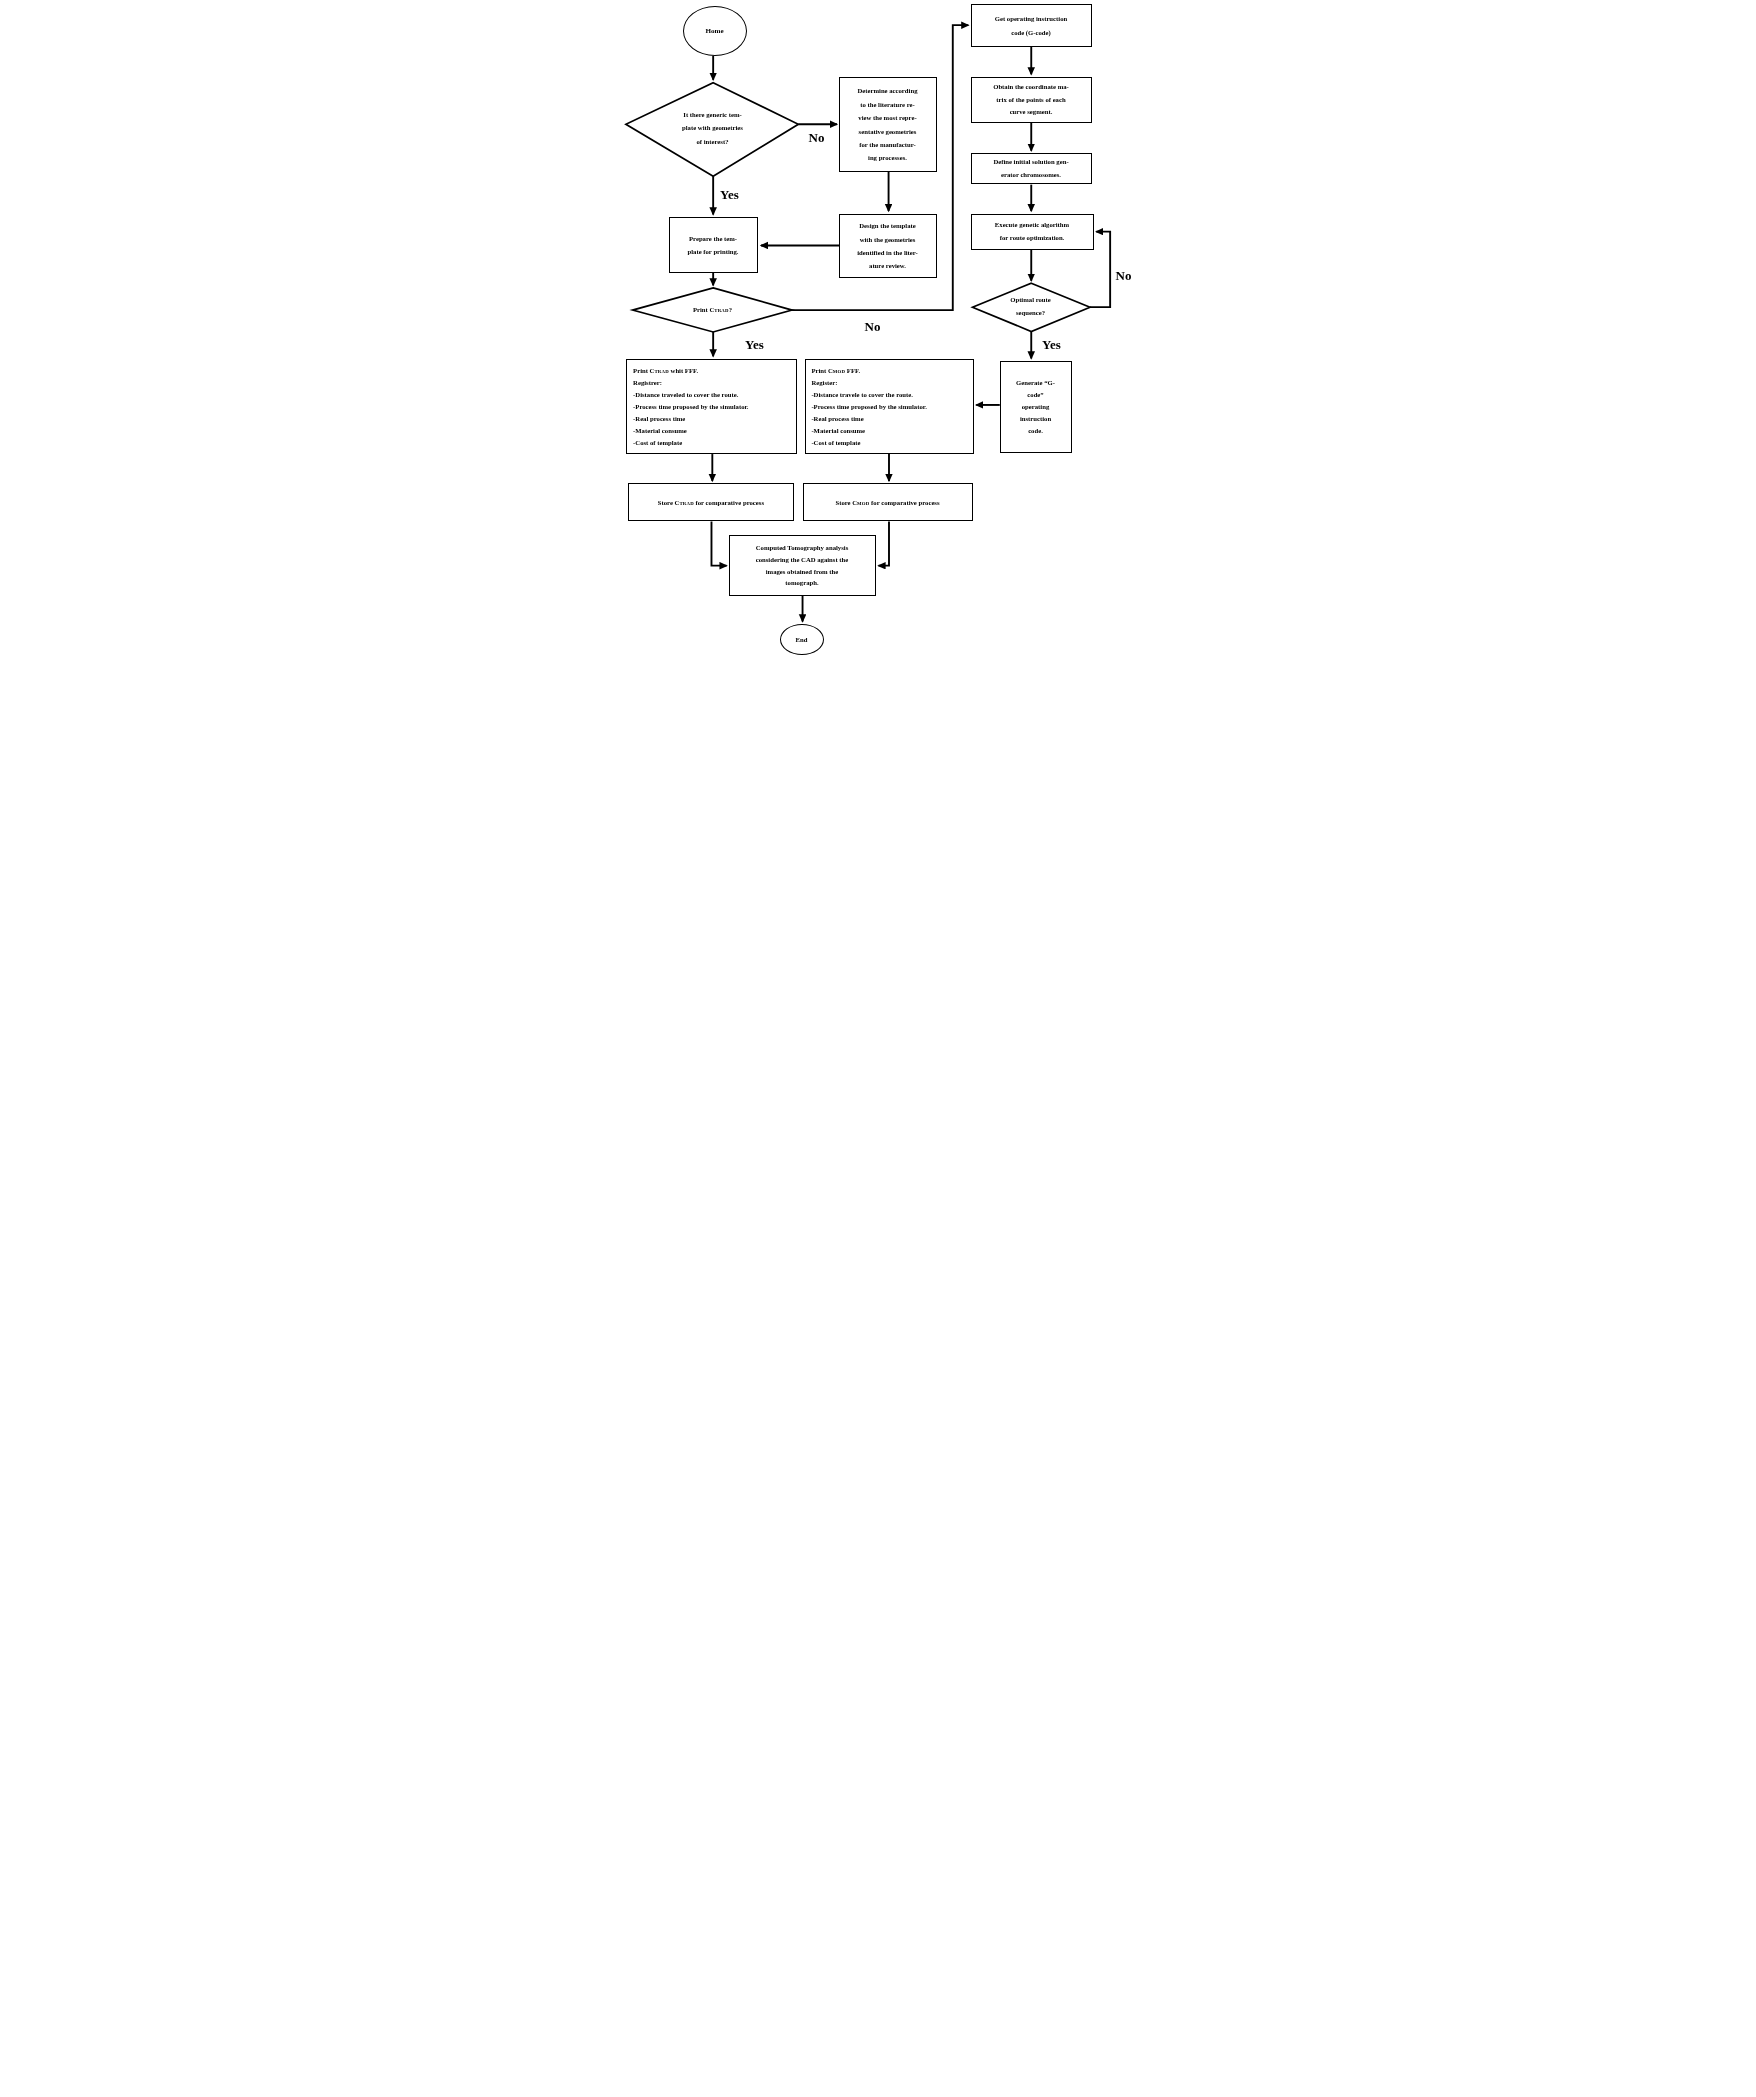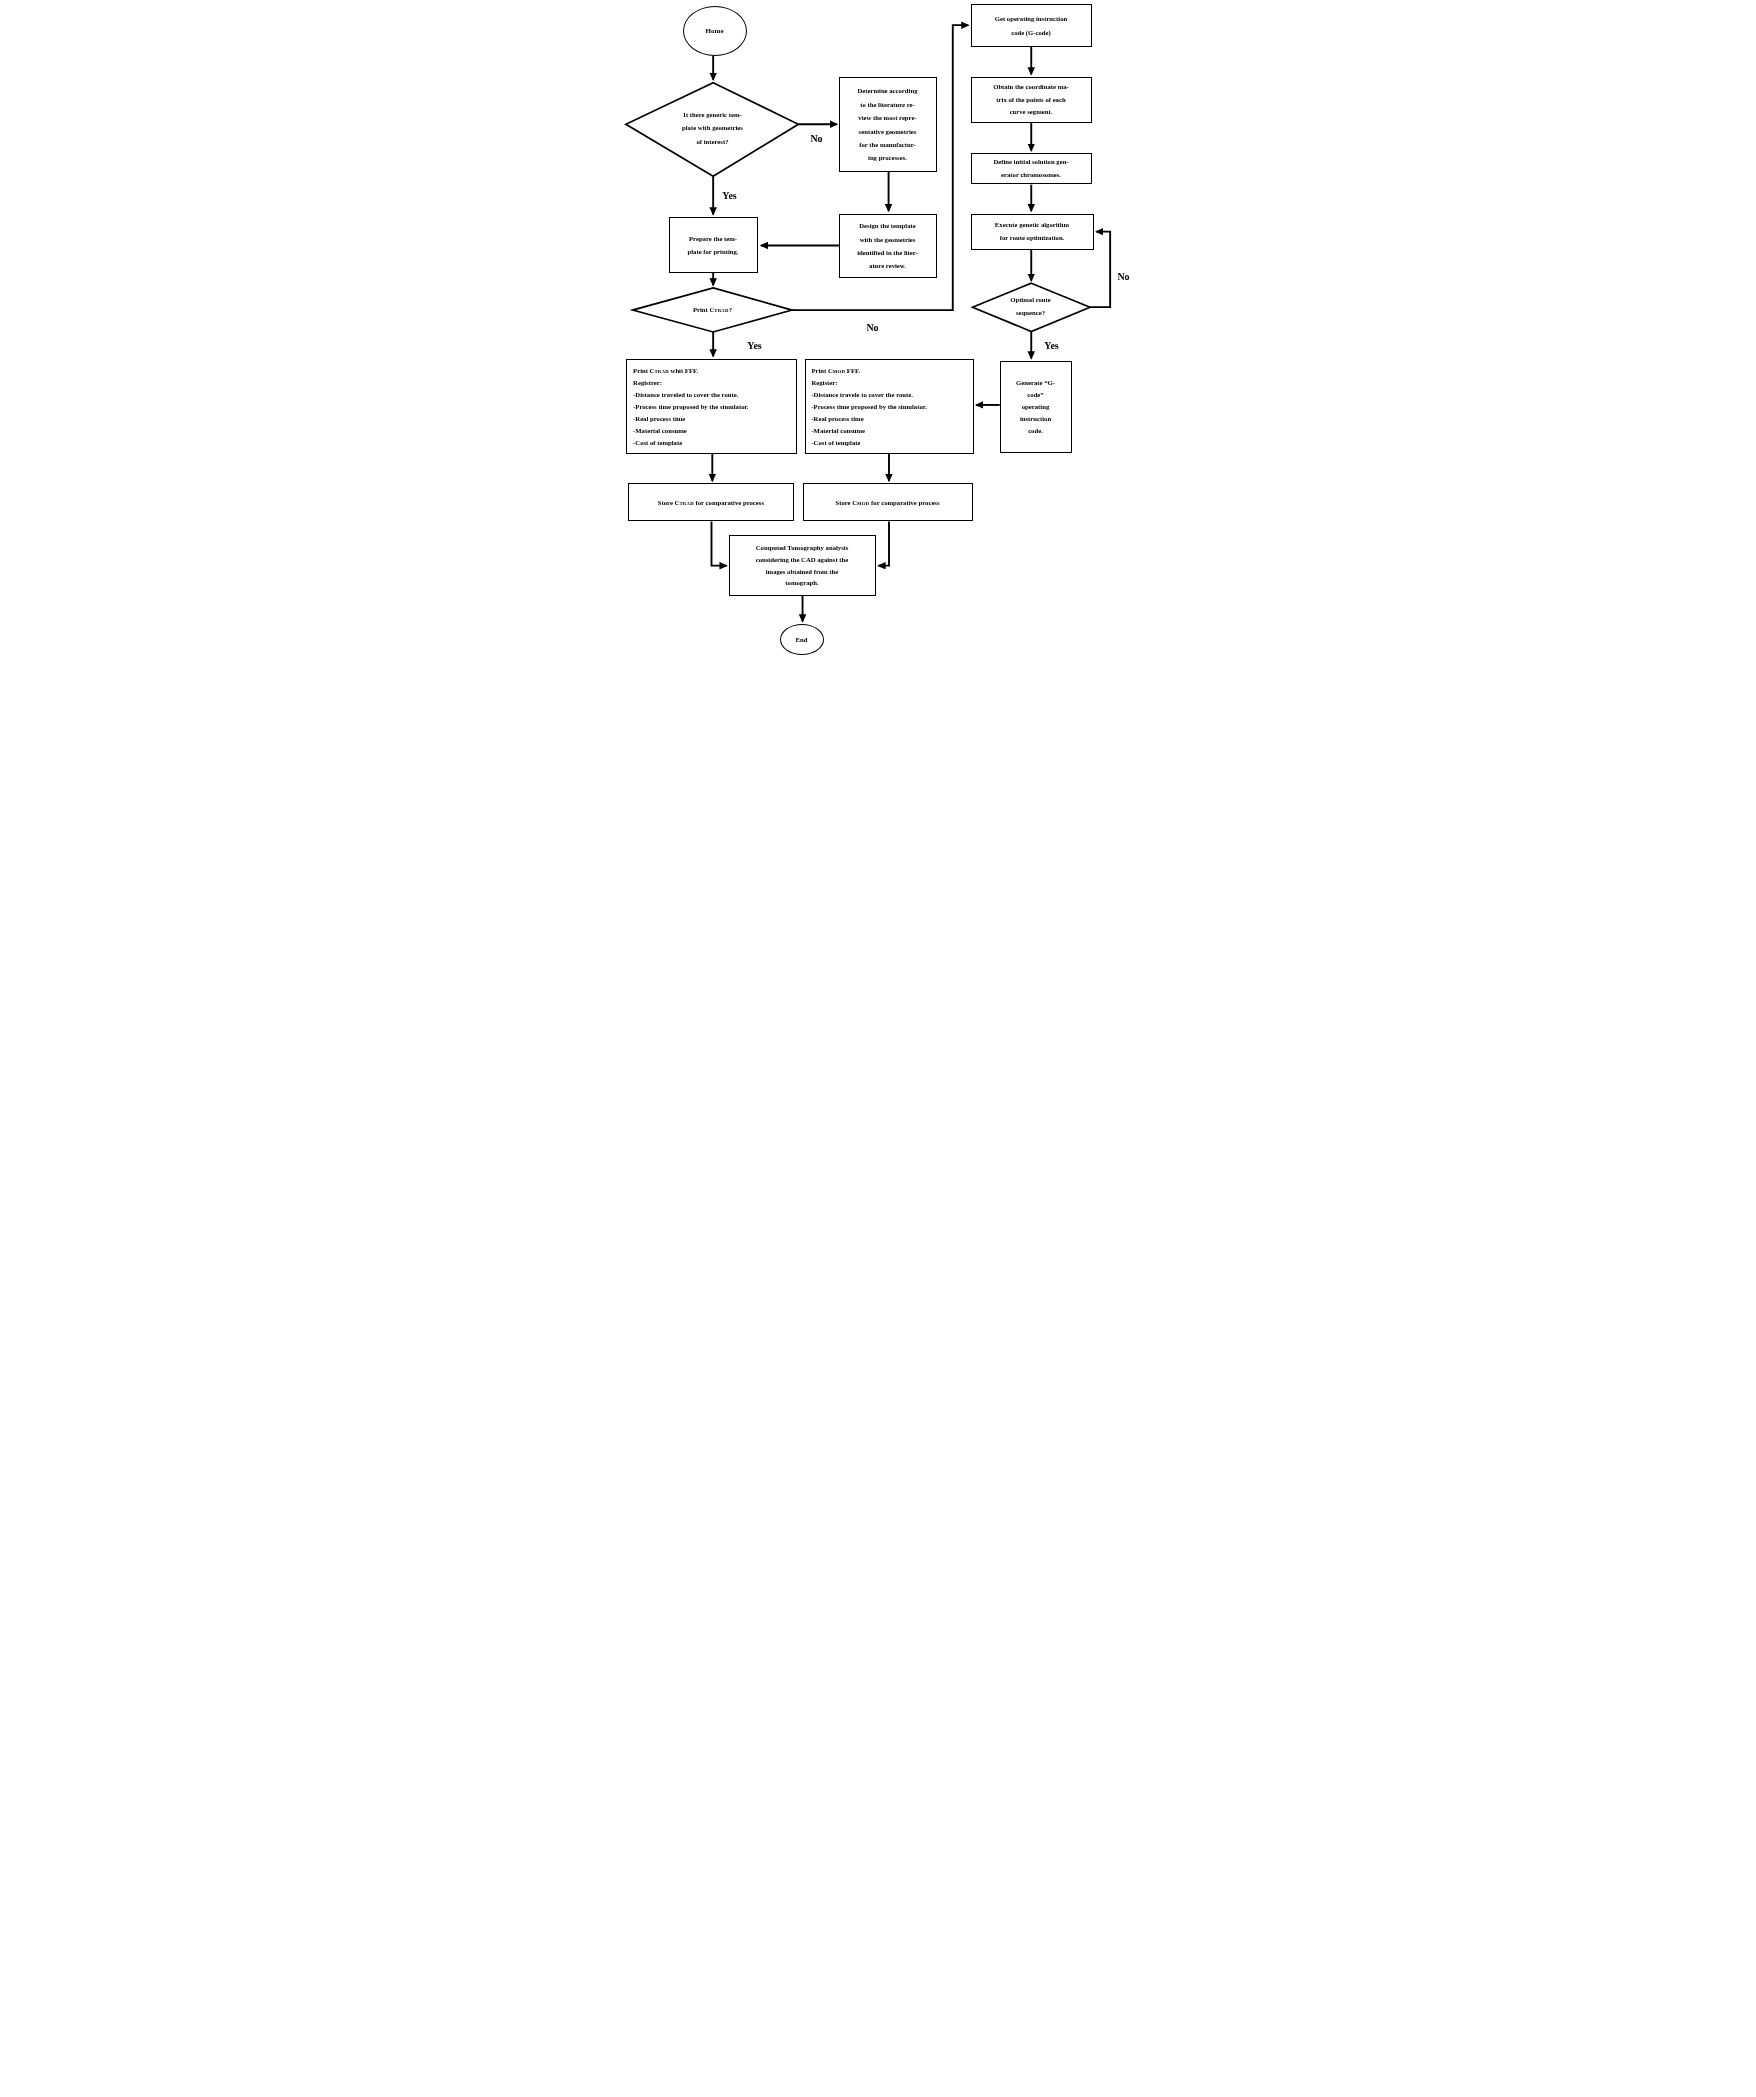--- a/index.html
+++ b/index.html
@@ -15,21 +15,21 @@
         display:flex;align-items:center;justify-content:center;
         text-align:center;font-weight:700;}
   .box{border:1.7px solid #000;}
   .oval{border:1.7px solid #000;border-radius:50%;}
   .pre{white-space:pre-line;}
   .toptext{align-items:flex-start;}
   .lefttext{justify-content:flex-start;text-align:left;}
   .dlabel{position:absolute;transform:translate(-50%,-50%);text-align:center;
           font-weight:700;background:transparent;white-space:pre-line;}
   .elabel{position:absolute;transform:translate(-50%,-50%);font-weight:700;
-          font-size:10px;background:transparent;}
+          font-size:13px;background:transparent;}
   .sub{font-size:0.72em;letter-spacing:0.2px;}
   .fs16{font-size:6.7px;line-height:2.0;}
   .fs16t{font-size:6.7px;line-height:1.78;}
 </style>
 </head>
 <body>
 
 <div class="canvas">
 
   <svg class="wires" viewBox="0 0 1232 1568">

